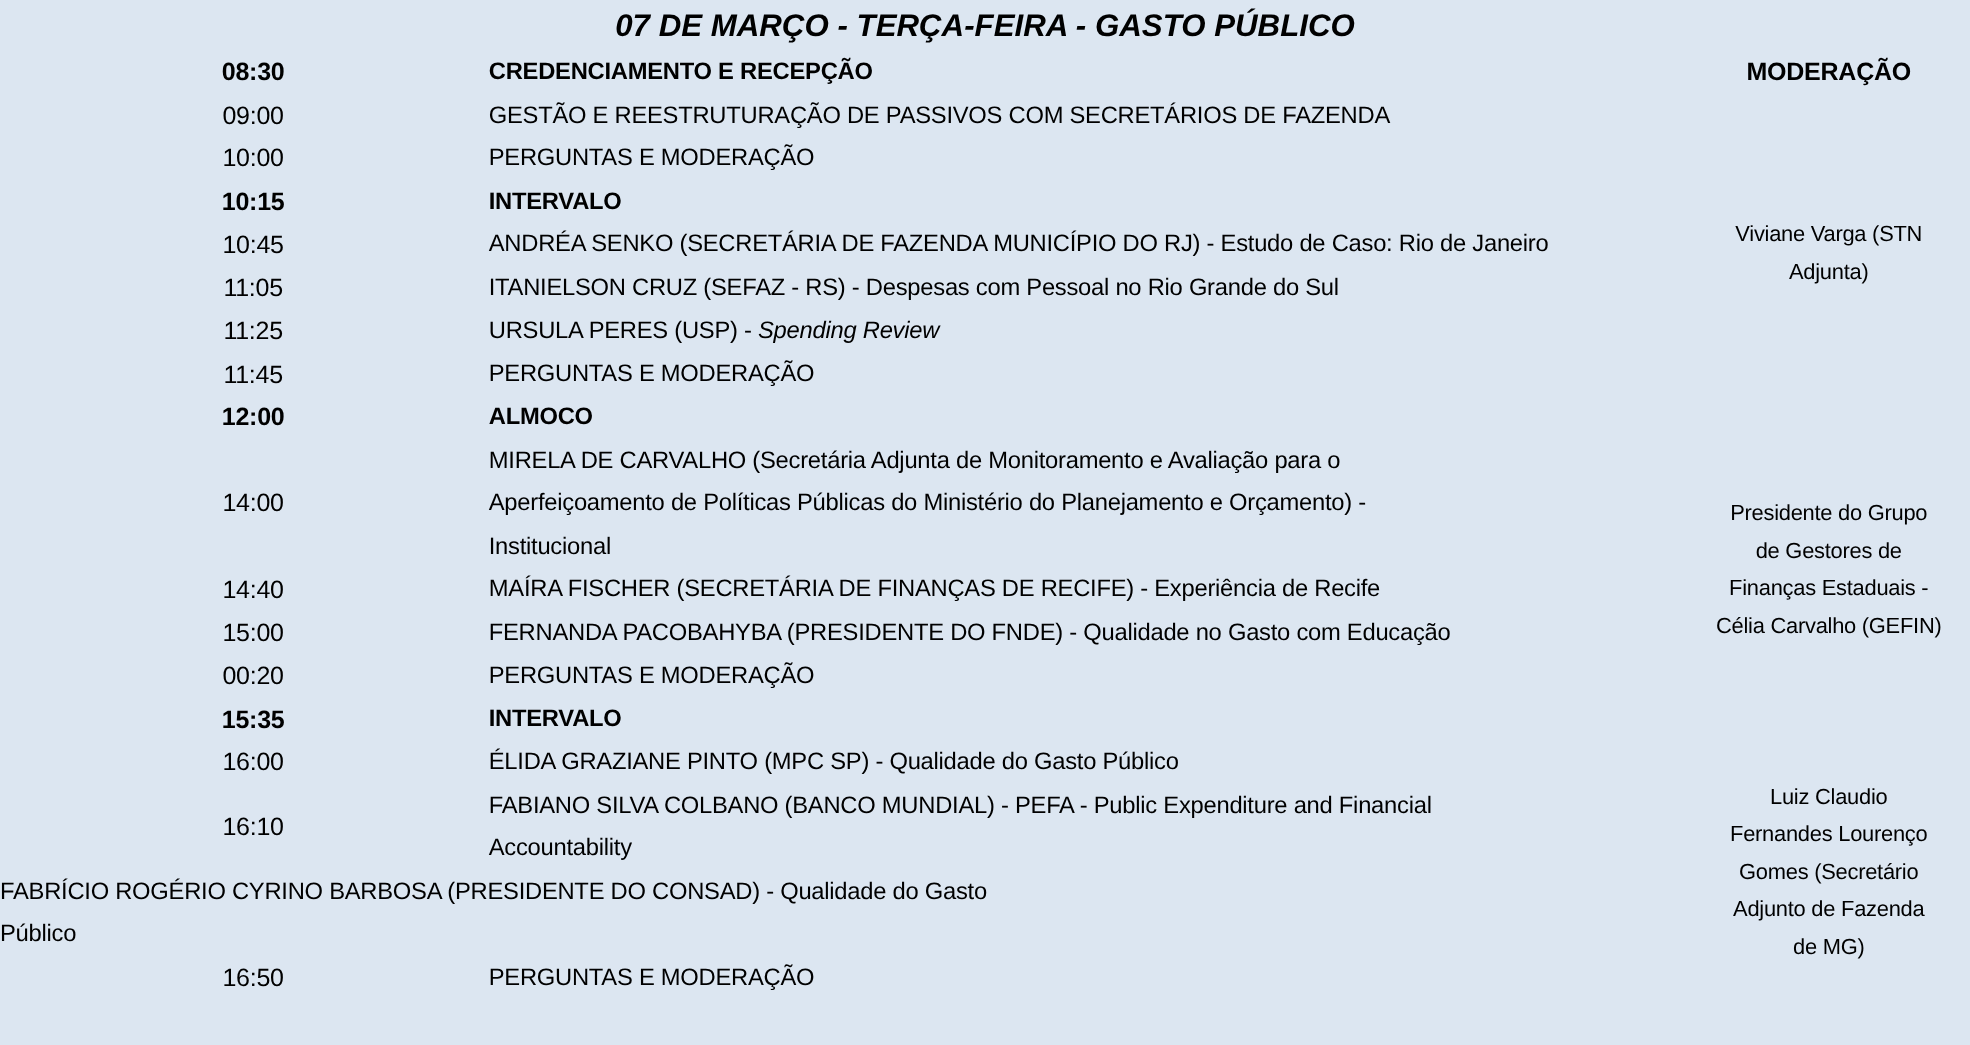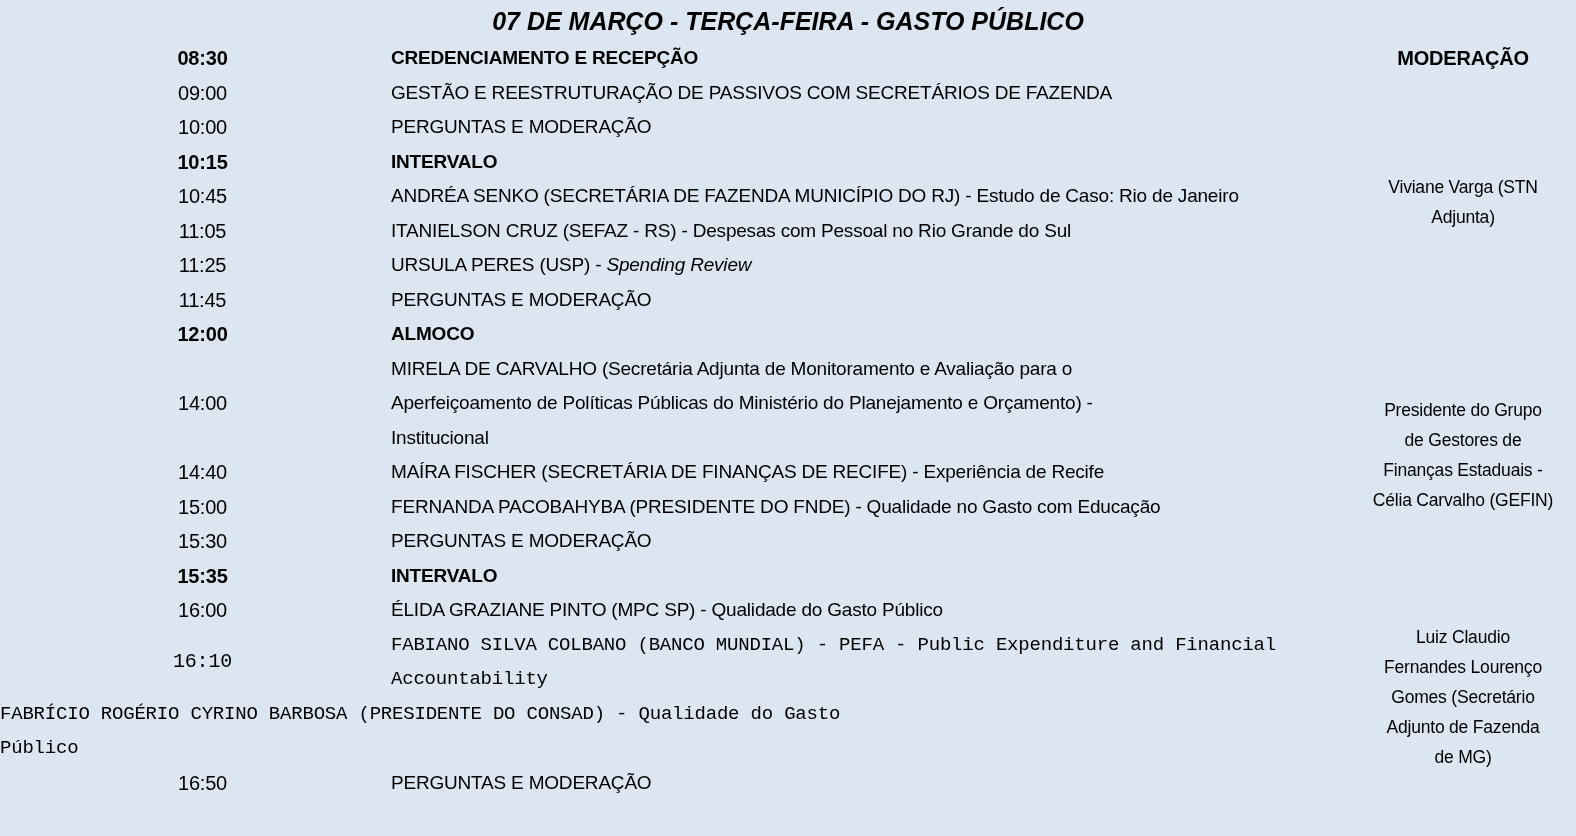--- a/index.html
+++ b/index.html
@@ -19,21 +19,21 @@
     text-align: center;
     font-size: 25px; font-weight: 700; font-style: italic;
     line-height: 38px;
     letter-spacing: 0;
   }
 
   .rows {
     position: absolute; top: 41px; left: 0; width: 1368px;
   }
   .row { display: flex; align-items: center; height: 34.5px; }
-  .row.h2 { height: 69px; font-family: Liberation Mono, monospace; }
+  .row.h2 { height: 69px; }
   .row.h3 { height: 103.5px; }
   .cell-time {
     width: 377px; flex: 0 0 377px;
     text-align: center;
     font-size: 20px; line-height: 34.5px; padding-left: 14px;
   }
   .cell-desc {
     flex: 1 1 auto;
     font-size: 19px; line-height: 34.5px;
     white-space: nowrap;
@@ -123,21 +123,21 @@
       <div class="cell-time">14:40</div>
       <div class="cell-desc"><span>MAÍRA FISCHER (SECRETÁRIA DE FINANÇAS DE RECIFE) - Experiência de Recife</span></div>
     </div>
 
     <div class="row">
       <div class="cell-time">15:00</div>
       <div class="cell-desc"><span>FERNANDA PACOBAHYBA (PRESIDENTE DO FNDE) - Qualidade no Gasto com Educação</span></div>
     </div>
 
     <div class="row">
-      <div class="cell-time">15:30</div>
+      <div class="cell-time">00:20</div>
       <div class="cell-desc"><span>PERGUNTAS E MODERAÇÃO</span></div>
     </div>
 
     <div class="row bold">
       <div class="cell-time">15:35</div>
       <div class="cell-desc"><span>INTERVALO</span></div>
     </div>
 
     <div class="row">
       <div class="cell-time">16:00</div>

